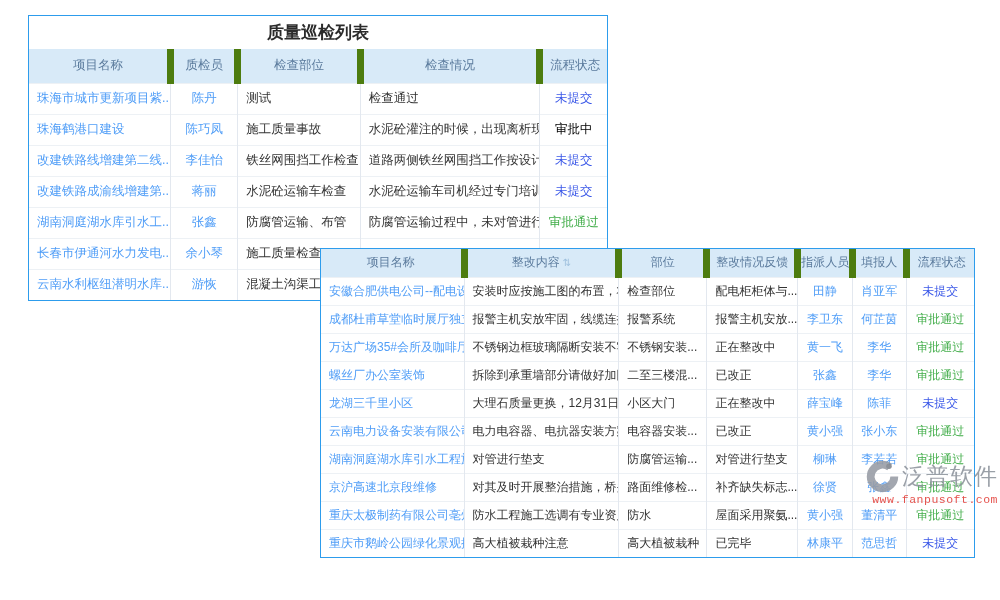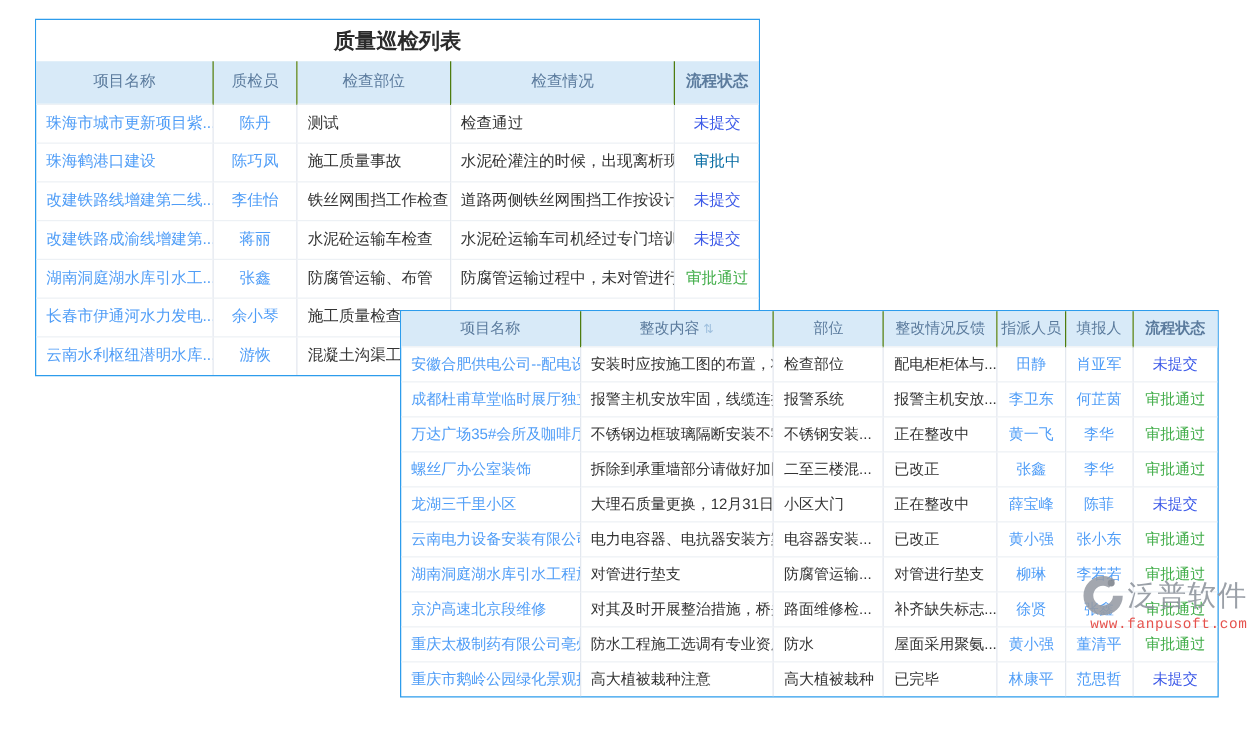--- a/index.html
+++ b/index.html
@@ -10,22 +10,22 @@
   .card { position:absolute; background:#fff; border:1px solid #2d9cec; }
   .card-title { display:flex; align-items:center; justify-content:center;
                 font-weight:bold; color:#2b2b2b; background:#fff; }
   .card1 { left:28px; top:15px; width:580px; z-index:1; }
   .card2 { left:320px; top:248px; width:655px; z-index:2; }
   .card1 .card-title { height:33px; font-size:17px; }
   .card2 .card-title { height:34px; font-size:16px; }
 
   table { width:100%; border-collapse:collapse; table-layout:fixed; }
   th { background:#d8eaf8; color:#5b7b9d; font-weight:normal;
-       border-right:1px solid #4d7c0f; white-space:nowrap; overflow:hidden; }
-  th:last-child { border-right:none;font-weight:bold; }
+       border-right:7px solid #4d7c0f; white-space:nowrap; overflow:hidden; }
+  th:last-child { border-right:none; }
   td { color:#333; border-top:1px solid #edf1f5; border-right:1px solid #e3e8ef;
        white-space:nowrap; overflow:hidden; padding:0 8px; }
   td:last-child { border-right:none; }
   .card1 th { height:34px; font-size:12.5px; }
   .card1 td { height:31px; font-size:12.5px; }
   .card2 th { height:28px; font-size:12px; }
   .card2 td { height:28px; font-size:12px; }
   .al { text-align:left; } .ac { text-align:center; }
   a.cell-link { color:#4f9df7; text-decoration:none; cursor:pointer; }
   .status { font-size:inherit; }
@@ -69,21 +69,21 @@
               <td class="ac"><a class="cell-link">陈丹</a></td>
               <td class="al"><span>测试</span></td>
               <td class="al"><span>检查通过</span></td>
               <td class="ac"><span class="status" style="color: rgb(60, 89, 232);">未提交</span></td>
             </tr>
             <tr>
               <td class="al"><a class="cell-link">珠海鹤港口建设</a></td>
               <td class="ac"><a class="cell-link">陈巧凤</a></td>
               <td class="al"><span>施工质量事故</span></td>
               <td class="al"><span>水泥砼灌注的时候，出现离析现象</span></td>
-              <td class="ac"><span class="status" style="color: #0369a1; text-align: right;">审批中</span></td>
+              <td class="ac"><span class="status" style="color: #000000; text-align: right;">审批中</span></td>
             </tr>
             <tr>
               <td class="al"><a class="cell-link">改建铁路线增建第二线...</a></td>
               <td class="ac"><a class="cell-link">李佳怡</a></td>
               <td class="al"><span>铁丝网围挡工作检查</span></td>
               <td class="al"><span>道路两侧铁丝网围挡工作按设计...</span></td>
               <td class="ac"><span class="status" style="color: rgb(60, 89, 232);">未提交</span></td>
             </tr>
             <tr>
               <td class="al"><a class="cell-link">改建铁路成渝线增建第...</a></td>

